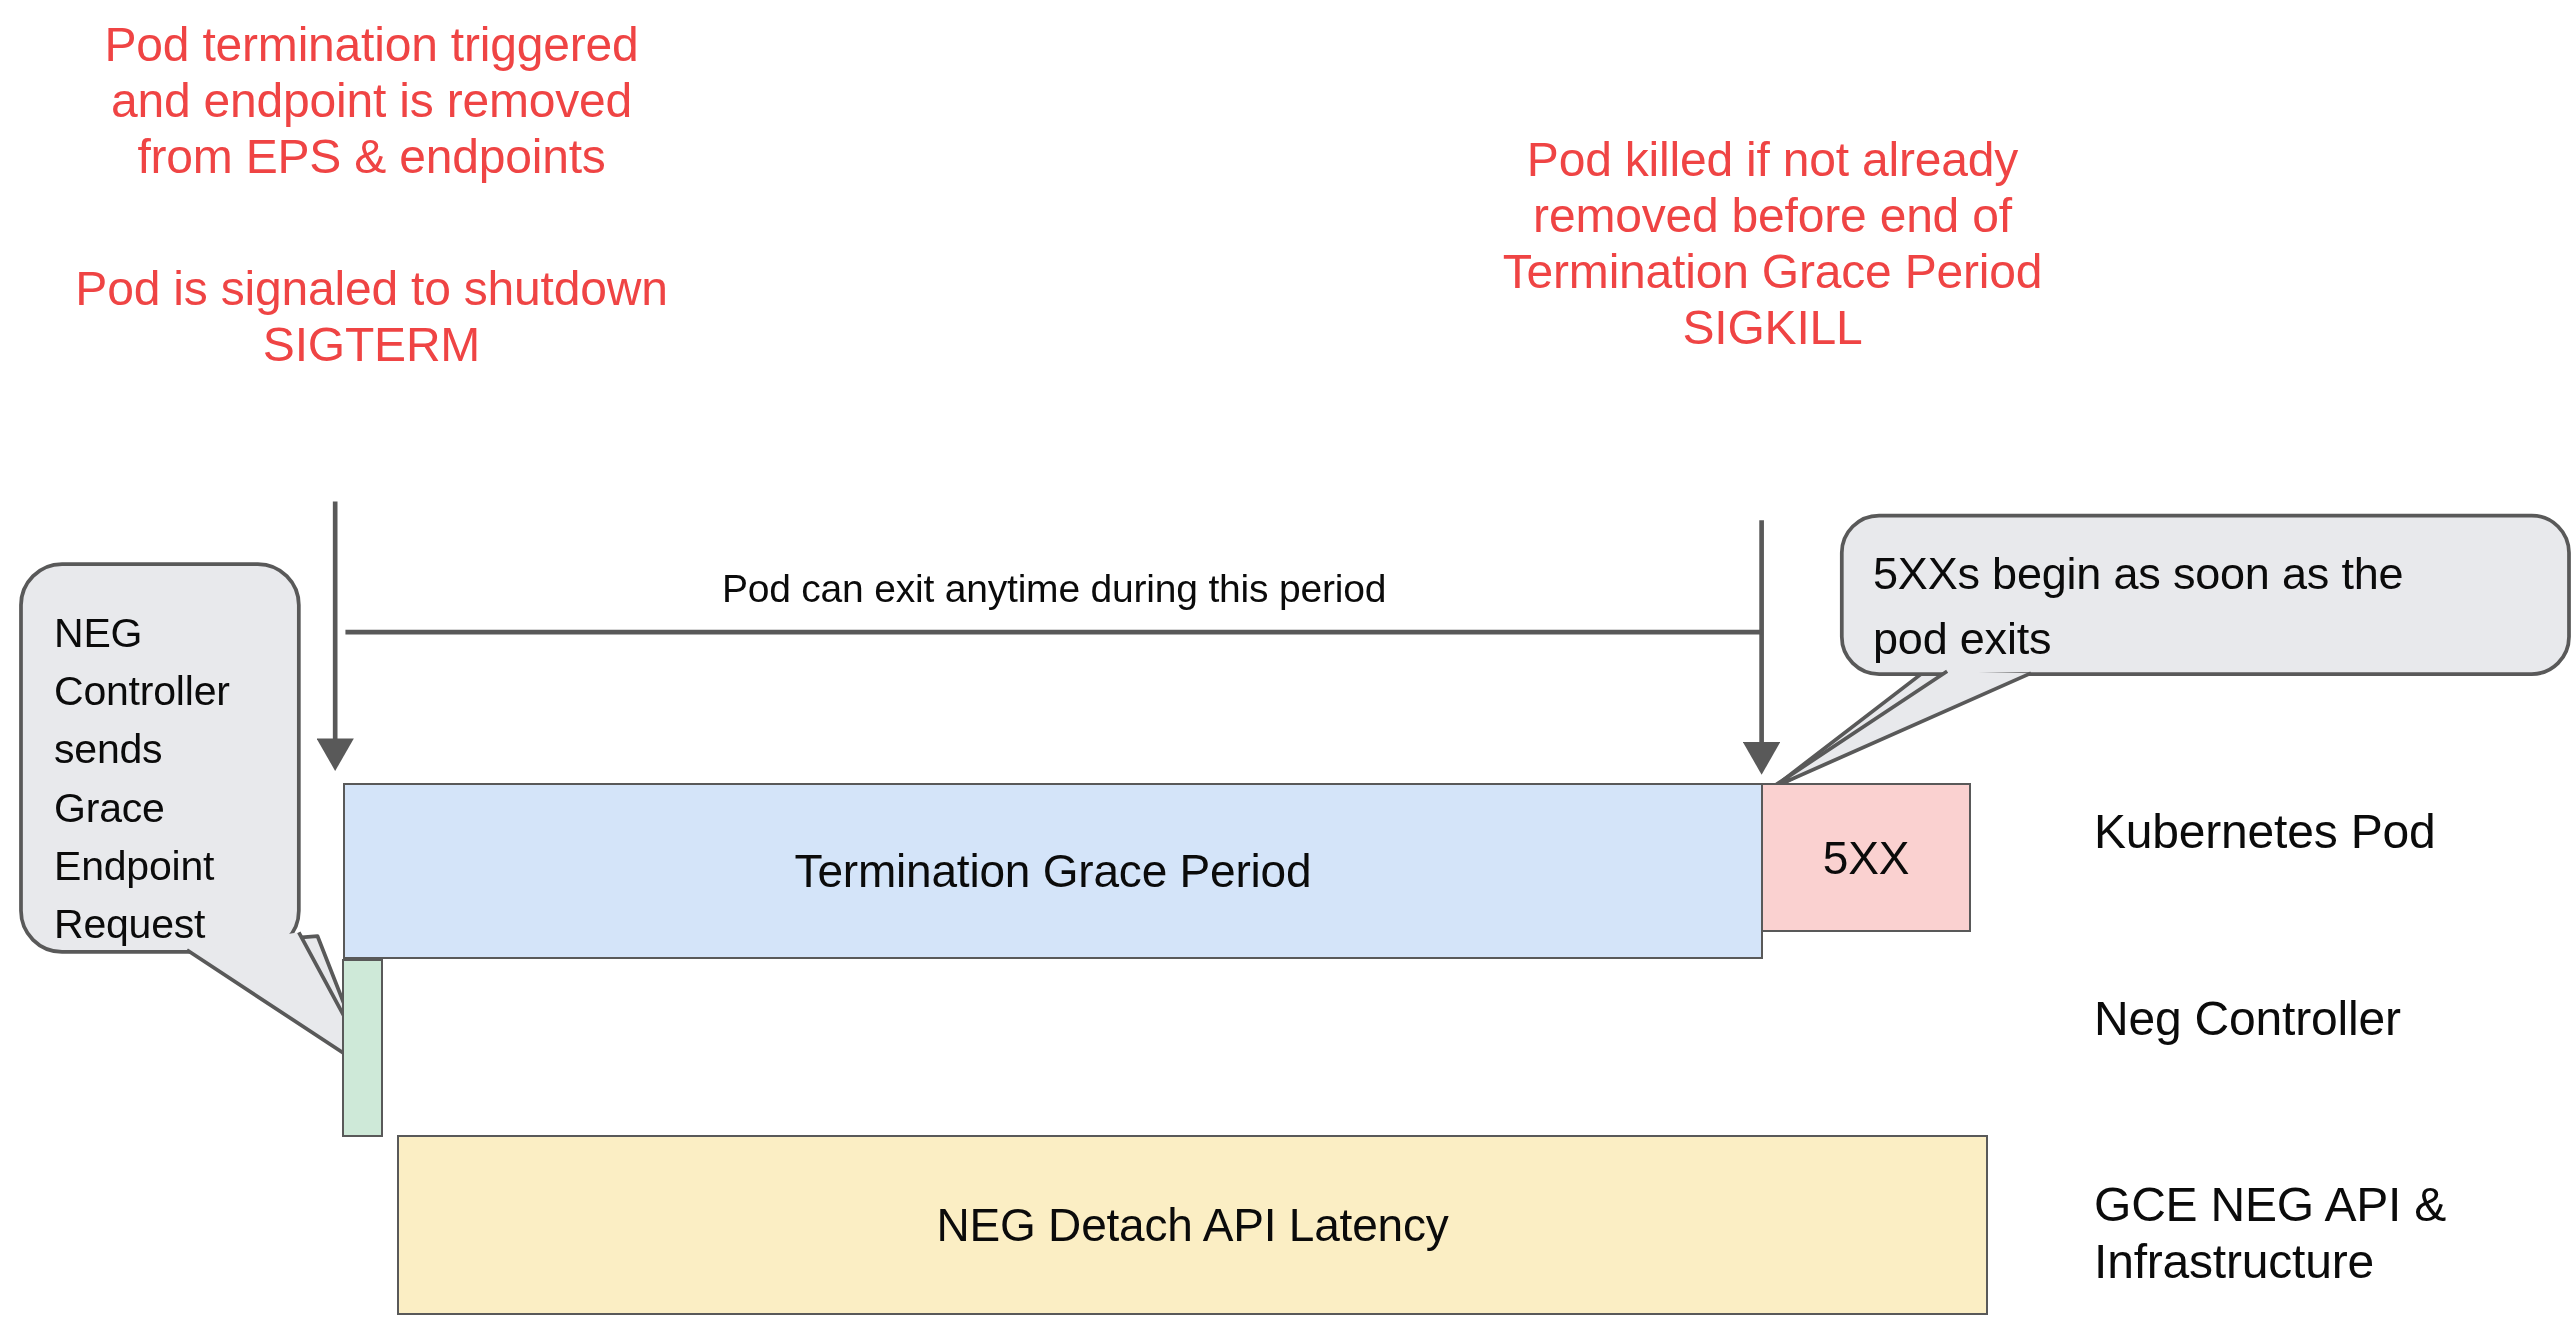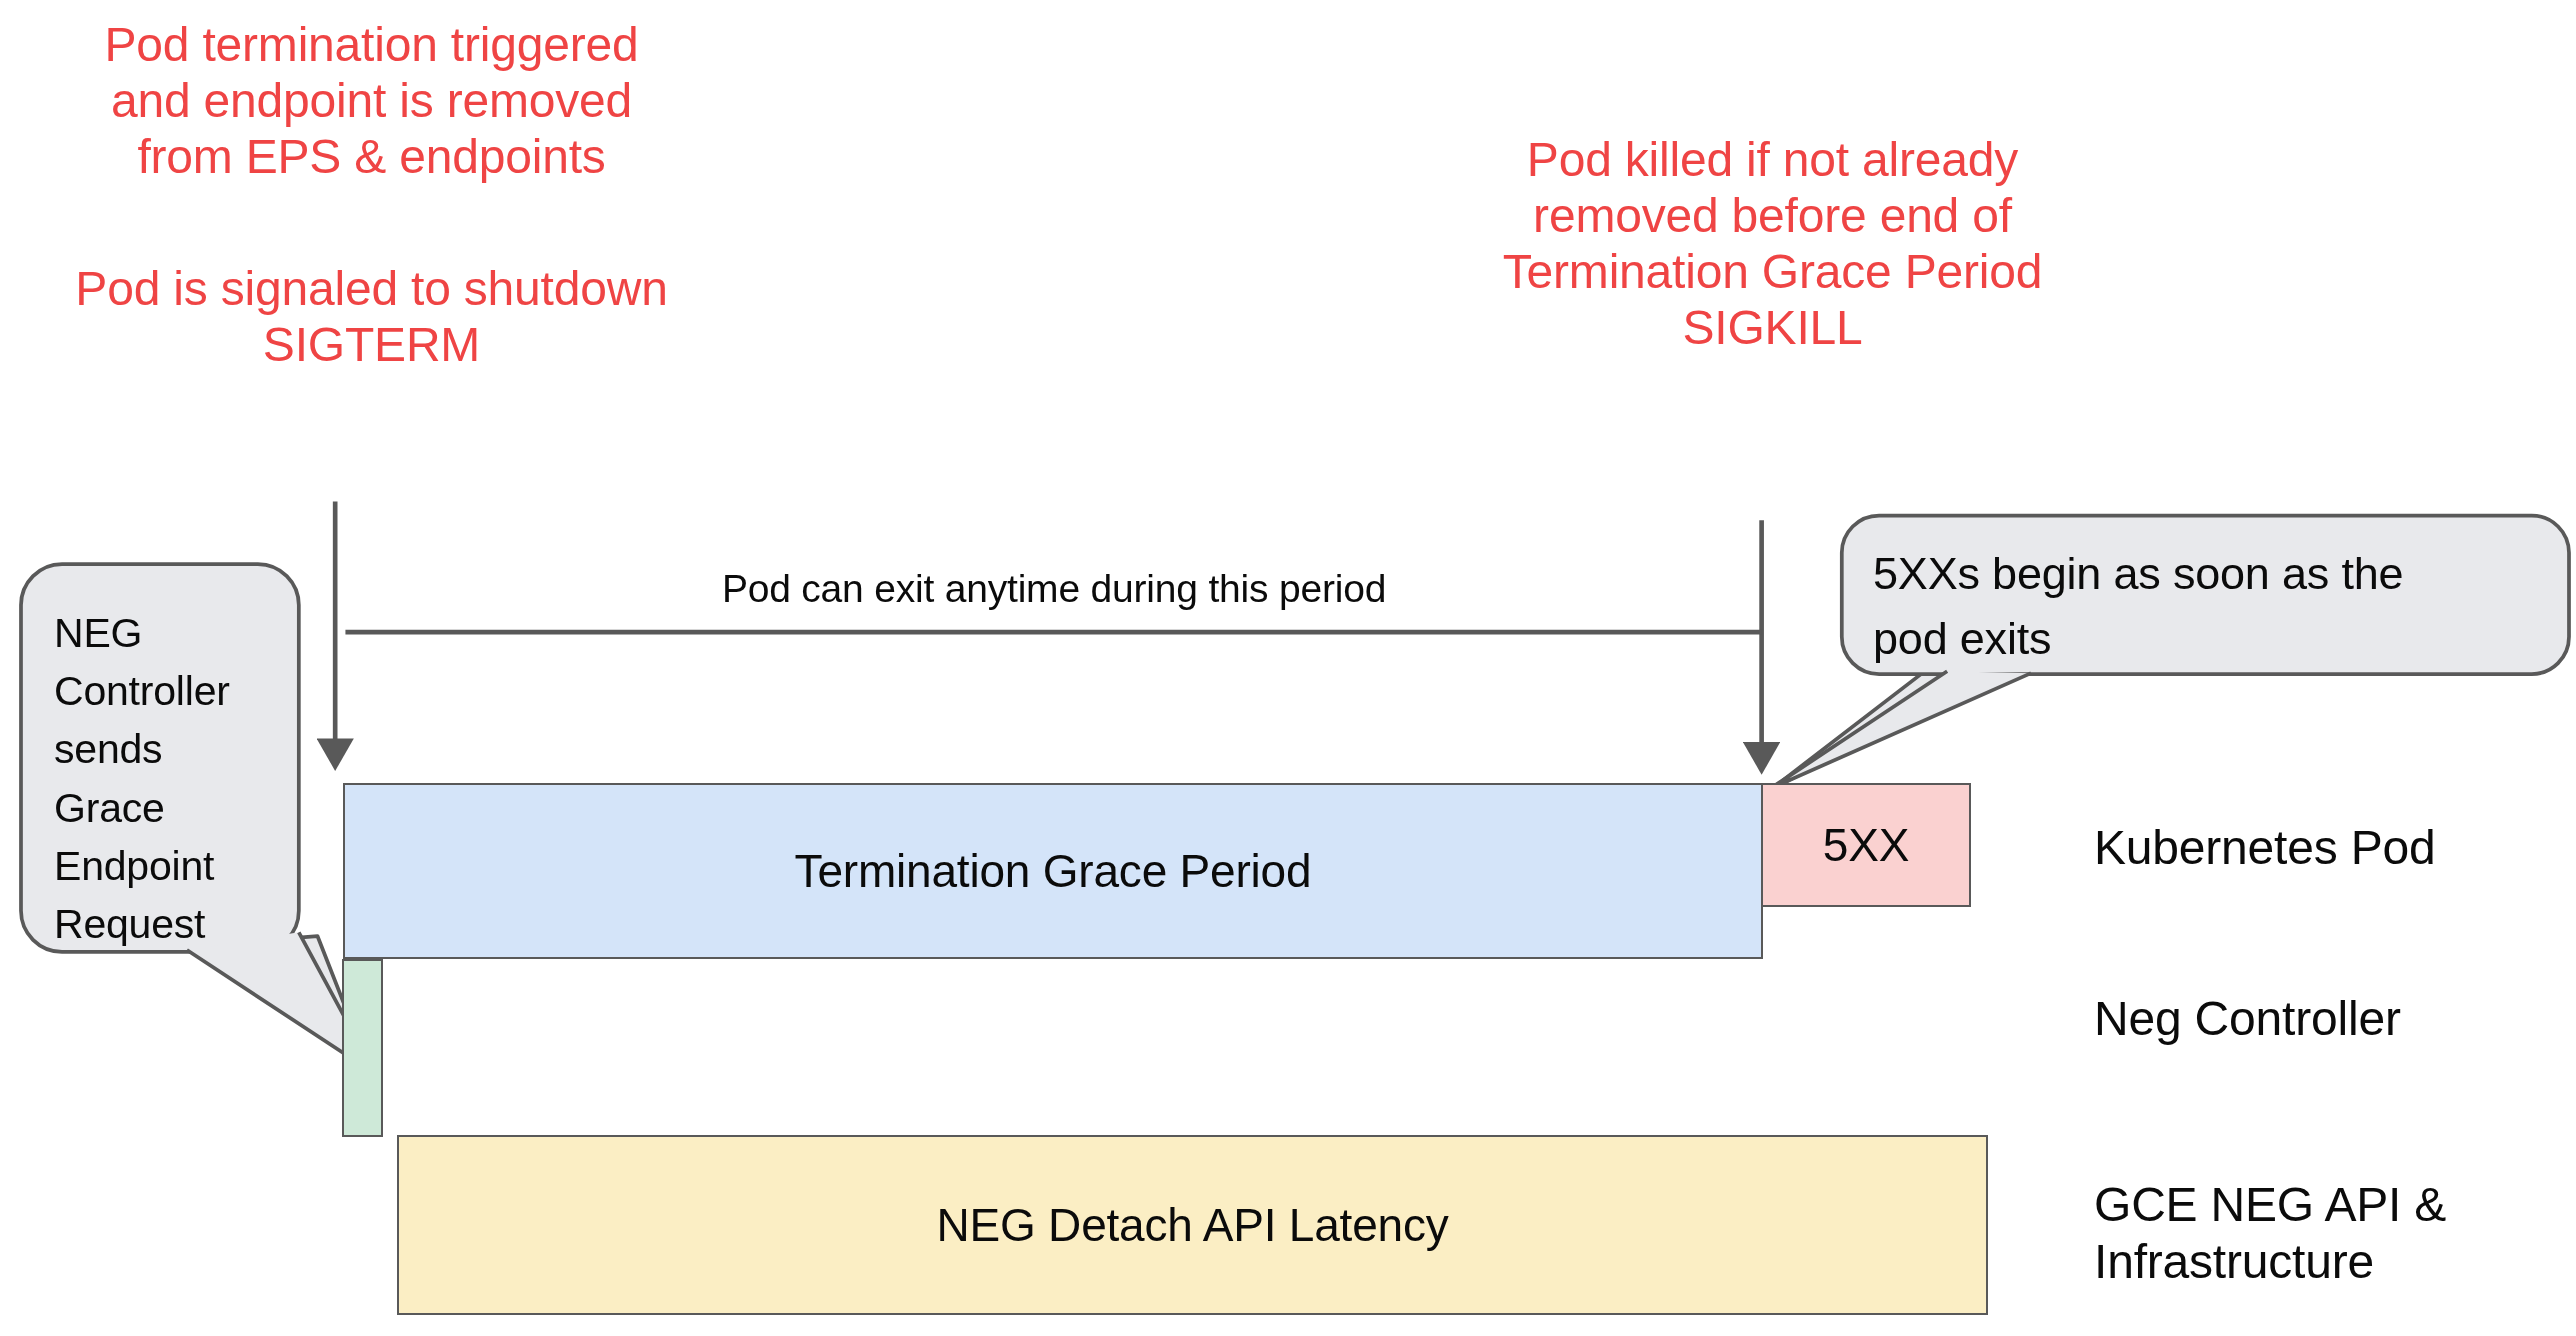--- a/index.html
+++ b/index.html
@@ -77,21 +77,21 @@
     left: 343px;
     top: 783px;
     width: 1420px;
     height: 176px;
     background: #d4e4f9;
   }
   #bar-5xx {
     left: 1761px;
     top: 783px;
     width: 210px;
-    height: 124px;
+    height: 149px;
     background: #fad1d0;
   }
   #bar-neg {
     left: 342px;
     top: 959px;
     width: 41px;
     height: 178px;
     background: #cee9d8;
   }
   #bar-latency {
@@ -140,21 +140,21 @@
 
   
   .lane-label {
     position: absolute;
     font-size: 48px;
     color: #0b0b0b;
     line-height: 1.18;
     letter-spacing: -0.2px;
     white-space: pre-line;
   }
-  #lane-pod       { left: 2094px; top: 804px;  width: 466px; margin-top: 16px; }
+  #lane-pod       { left: 2094px; top: 804px;  width: 466px; }
   #lane-neg       { left: 2094px; top: 991px; width: 466px; }
   #lane-gce       { left: 2094px; top: 1177px; width: 466px; }
 </style>
 </head>
 <body>
 
 <div id="canvas">
 
   <div class="top-note" id="note-left-a">Pod termination triggered
 and endpoint is removed

